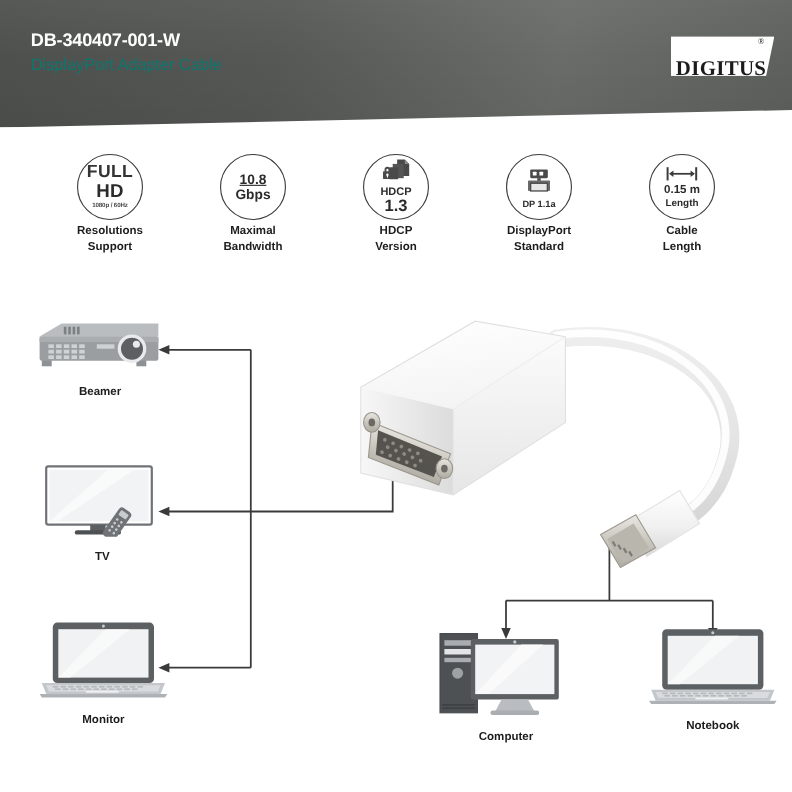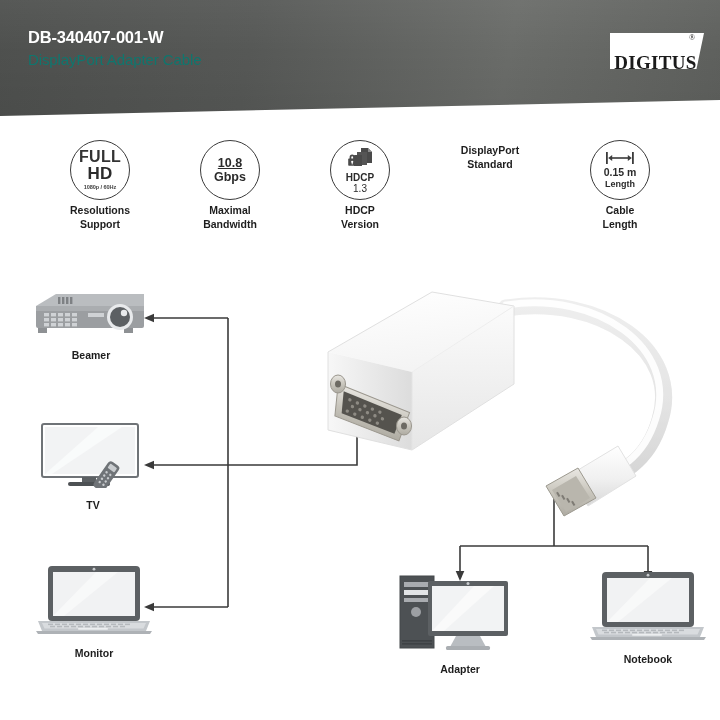--- a/index.html
+++ b/index.html
@@ -72,21 +72,21 @@
   }
   
   .hd-full{font-size:16px;font-weight:bold;letter-spacing:0.3px;line-height:1;color:#333;}
   .hd-hd{font-size:17px;font-weight:bold;letter-spacing:0.2px;line-height:1.05;color:#2b2b2b;}
   .hd-small{font-size:5.6px;font-weight:bold;letter-spacing:-0.1px;line-height:1;margin-top:2px;color:#444;}
   
   .bw-1{font-size:12.5px;font-weight:bold;line-height:1.12;color:#2b2b2b;text-decoration:underline;}
   .bw-2{font-size:12.5px;font-weight:bold;line-height:1.12;color:#2b2b2b;}
   
   .hdcp-txt1{font-size:10px;font-weight:bold;line-height:1.1;color:#2b2b2b;margin-top:1px;}
-  .hdcp-txt2{font-size:10px;font-weight:normal;line-height:1.1;color:#2b2b2b;text-align:right;}
+  .hdcp-txt2{font-size:15px;font-weight:bold;line-height:1.1;color:#2b2b2b;text-align:right;}
   .dp-txt{font-size:8.4px;font-weight:bold;line-height:1;color:#2b2b2b;margin-top:2px;}
   .len-1{font-size:10.5px;font-weight:bold;line-height:1.12;color:#2b2b2b;margin-top:2px;}
   .len-2{font-size:9px;font-weight:bold;line-height:1.12;color:#2b2b2b;}
 
   
   .diagram{position:absolute;left:0;top:258px;width:720px;height:462px;}
   .lines{position:absolute;left:0;top:0;width:720px;height:462px;}
 
   .device{position:absolute;}
   .dev-cap{
@@ -152,20 +152,32 @@
         <div class="hdcp-txt1">HDCP</div>
         <div class="hdcp-txt2">1.3</div>
       </div>
       <div class="f-cap">
         <div>HDCP</div>
         <div>Version</div>
       </div>
     </div>
 
     <div class="feature">
+      <div class="f-circle">
+        <svg width="28" height="28" viewBox="0 0 28 28">
+          <rect x="6" y="3" width="16" height="8" rx="1" fill="#4a4a4a"></rect>
+          <rect x="8.4" y="5.2" width="3.4" height="3.4" rx="0.5" fill="#ffffff"></rect>
+          <rect x="14.4" y="5.2" width="3.4" height="3.4" rx="0.5" fill="#ffffff"></rect>
+          <rect x="12.4" y="11" width="3.2" height="2.4" fill="#4a4a4a"></rect>
+          <rect x="4" y="13.2" width="20" height="9.4" rx="0.8" fill="#6a6a6a"></rect>
+          <rect x="6.4" y="15.6" width="15.2" height="7" fill="#e8e8e8"></rect>
+          <rect x="6.4" y="15.6" width="15.2" height="7" fill="none" stroke="#4a4a4a" stroke-width="1.2"></rect>
+        </svg>
+        <div class="dp-txt">DP 1.1a</div>
+      </div>
       <div class="f-cap">
         <div>DisplayPort</div>
         <div>Standard</div>
       </div>
     </div>
 
     <div class="feature">
       <div class="f-circle">
         <svg width="36" height="14" viewBox="0 0 36 14">
           <rect x="4" y="1" width="1.8" height="12" fill="#3b3b3b"></rect>
@@ -412,21 +424,21 @@
           <rect x="4" y="70" width="30" height="1.6"></rect>
             <rect x="4" y="73" width="30" height="1.6"></rect>
         </g>
         <rect x="30" y="11" width="80" height="55" rx="2" fill="#5c6063"></rect>
         <rect x="34" y="16" width="72" height="45" fill="#f2f3f4"></rect>
         <path d="M34 61 L76 16 L96 16 L46 61 Z" fill="#fbfbfb" opacity="0.8"></path>
         <circle cx="70" cy="13.6" r="1.5" fill="#c9cccf"></circle>
         <path d="M58 66 L82 66 L88 77 L52 77 Z" fill="#b9bdc1"></path>
         <rect x="48" y="76" width="44" height="4" rx="1.6" fill="#aaaeb2"></rect>
       </svg>
-      <div class="dev-cap">Adapter</div>
+      <div class="dev-cap">Computer</div>
     </div>
 
     <div class="device" style="left:588px;top:312px;width:120px;">
       <svg width="120" height="72" viewBox="0 0 120 72">
         <rect x="14" y="2" width="92" height="55" rx="4" fill="#5c6063"></rect>
         <rect x="19" y="8" width="82" height="44" fill="#f1f2f3"></rect>
         <path d="M19 52 L62 8 L84 8 L30 52 Z" fill="#fafafa" opacity="0.8"></path>
         <circle cx="60" cy="5.2" r="1.4" fill="#c9cccf"></circle>
         <path d="M4 57 L116 57 L112 67 L8 67 Z" fill="#c3c7cb"></path>
         <path d="M8 59 L112 59 L109.5 64.6 L10.5 64.6 Z" fill="#d9dcdf"></path>

